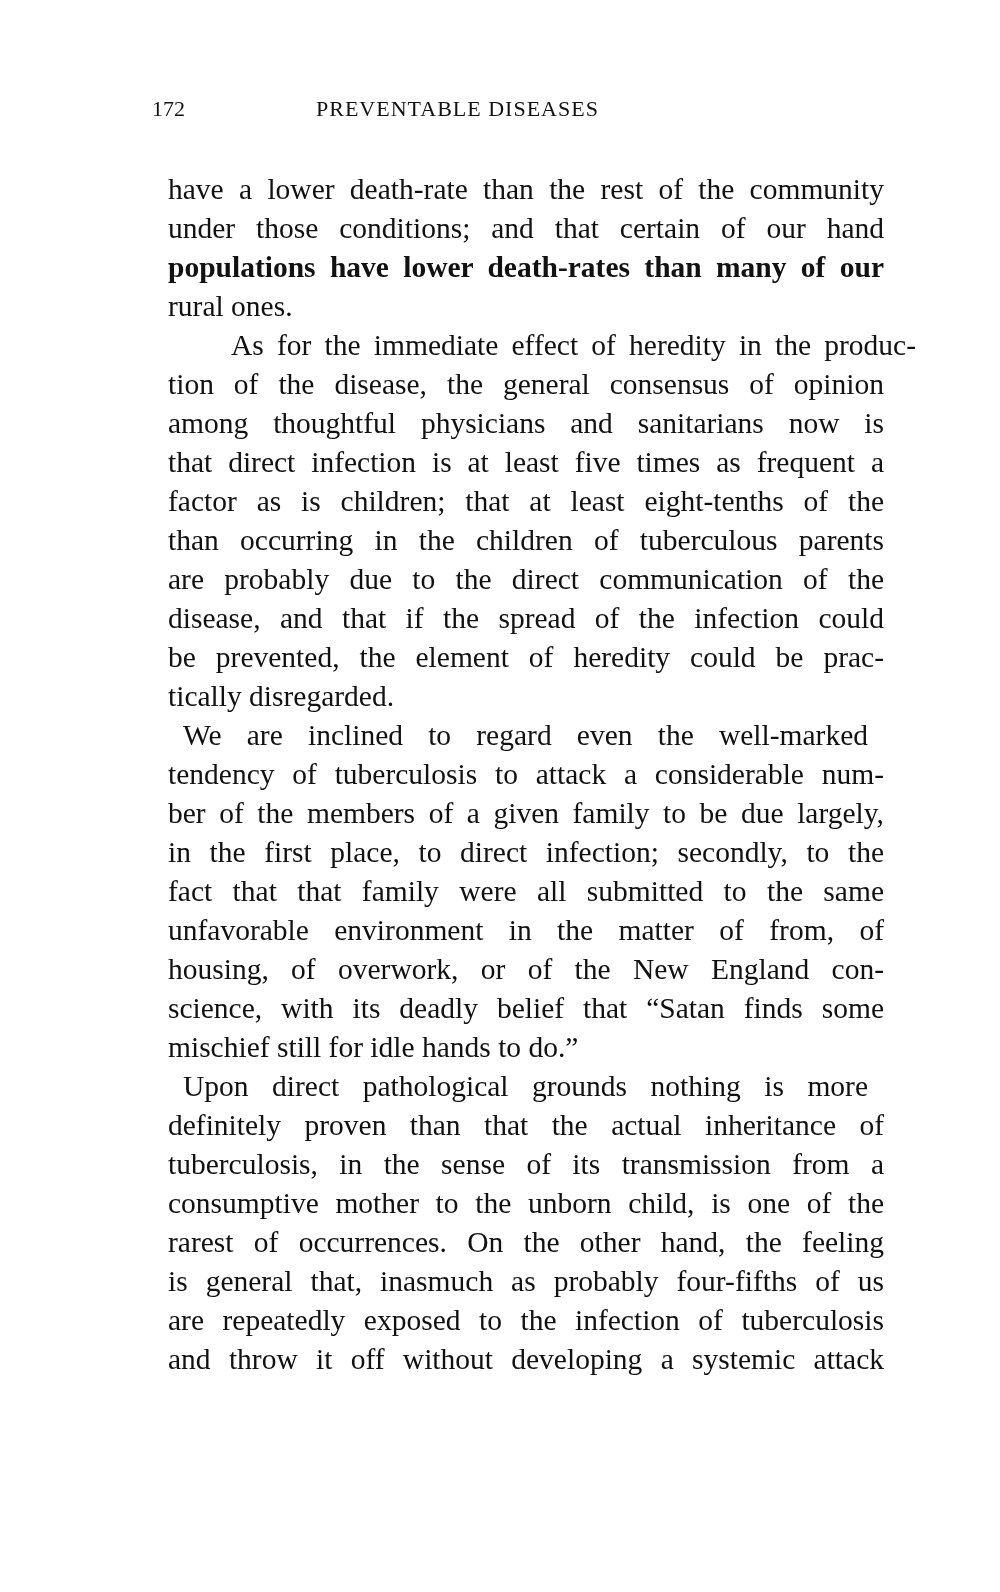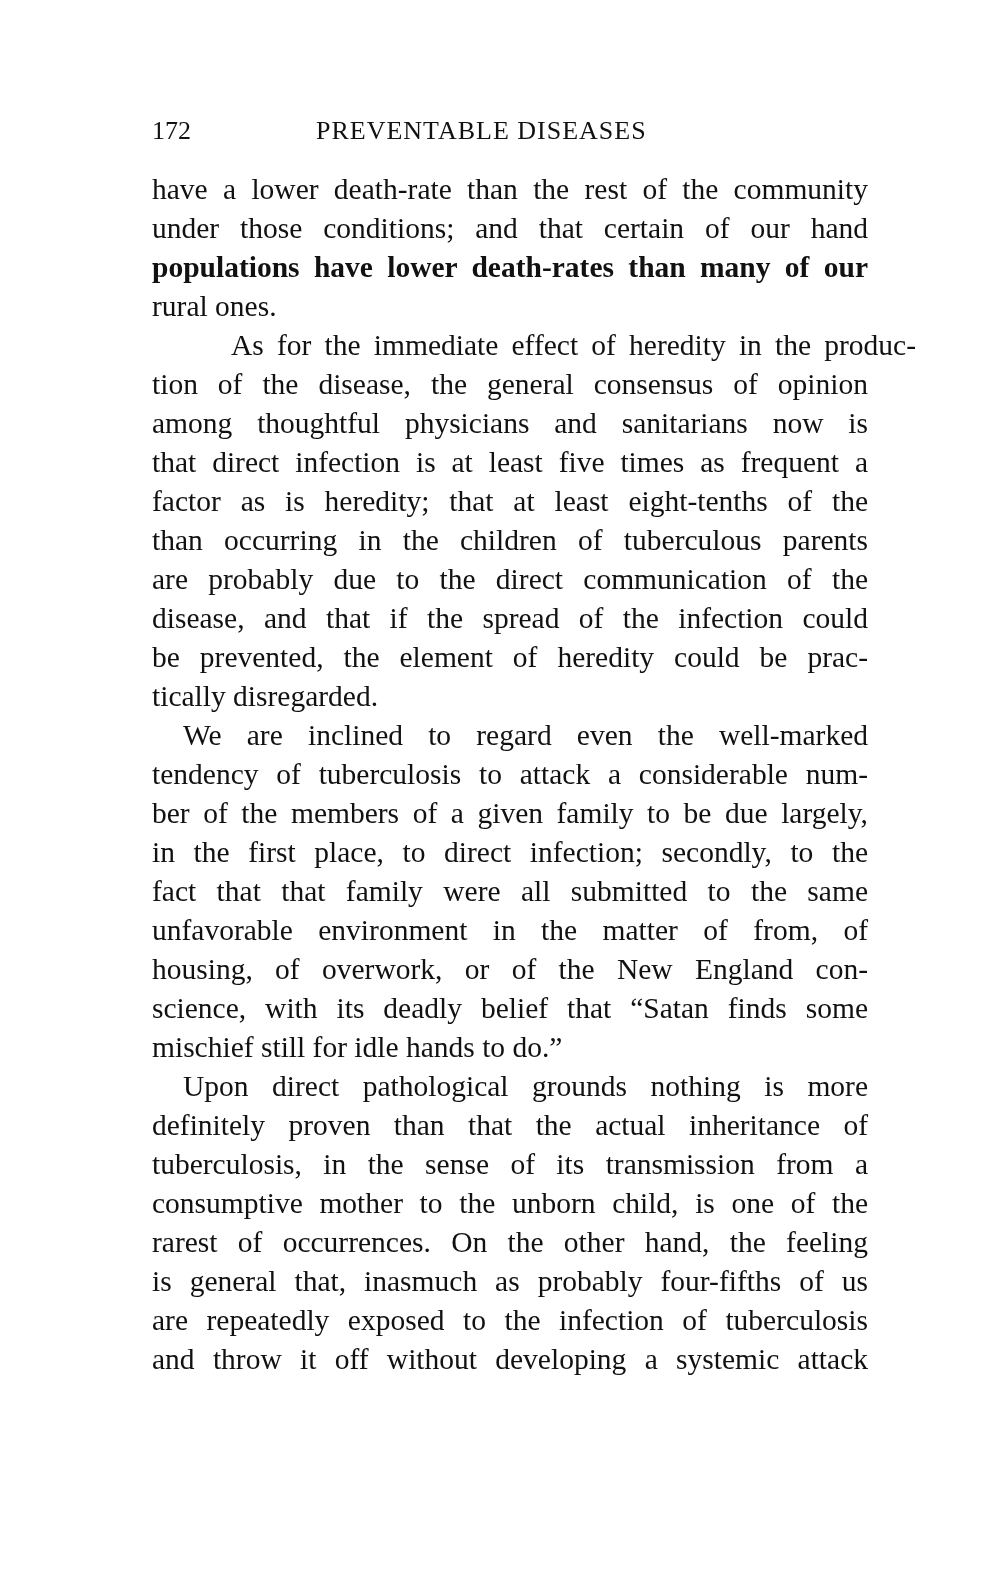--- a/index.html
+++ b/index.html
@@ -1,21 +1,21 @@
 <!DOCTYPE html>
 <html><head>
 <meta charset="utf-8">
 <style>
   html, body { margin:0; padding:0; background:#ffffff; }
   body { width:1000px; height:1592px; position:relative; overflow:hidden;
          font-family:"Liberation Serif","DejaVu Serif",serif; color:#111; }
-  .header { position:absolute; top:116px; left:152px; width:720px; height:40px; font-size:26px; }
+  .header { position:absolute; top:96px; left:152px; width:720px; height:40px; font-size:22px; }
   .pnum { position:absolute; left:0; top:0; }
   .rtitle { position:absolute; left:164px; top:0; letter-spacing:1px; }
-  .line { position:absolute; left:152px; width:716px; font-size:29.5px; white-space:nowrap;
+  .line { position:absolute; left:168px; width:716px; font-size:29.5px; white-space:nowrap;
           text-align:justify; text-align-last:justify; line-height:38px; }
   .line.last { text-align-last:left; }
   .line.indent { left:183px; width:685px; }
 </style>
 </head>
 <body>
 
 <div class="header">
   <span class="pnum">172</span>
   <span class="rtitle">PREVENTABLE DISEASES</span>
@@ -23,21 +23,21 @@
 
 <div id="body-text">
     <div class="line" style="top: 170px;">have a lower death-rate than the rest of the community</div>
     <div class="line" style="top: 209px;">under those conditions; and that certain of our hand</div>
     <div class="line" style="top: 248px; font-weight: bold;">populations have lower death-rates than many of our</div>
     <div class="line last" style="top: 287px;">rural ones.</div>
     <div class="line indent" style="top: 326px; margin-left: 48px;">As for the immediate effect of heredity in the produc-</div>
     <div class="line" style="top: 365px;">tion of the disease, the general consensus of opinion</div>
     <div class="line" style="top: 404px;">among thoughtful physicians and sanitarians now is</div>
     <div class="line" style="top: 443px;">that direct infection is at least five times as frequent a</div>
-    <div class="line" style="top: 482px;">factor as is heredity; that at least eight-tenths of the</div>
+    <div class="line" style="top: 482px;">factor as is children; that at least eight-tenths of the</div>
     <div class="line" style="top: 521px;">than occurring in the children of tuberculous parents</div>
     <div class="line" style="top: 560px;">are probably due to the direct communication of the</div>
     <div class="line" style="top: 599px;">disease, and that if the spread of the infection could</div>
     <div class="line" style="top: 638px;">be prevented, the element of heredity could be prac-</div>
     <div class="line last" style="top: 677px;">tically disregarded.</div>
     <div class="line indent" style="top: 716px;">We are inclined to regard even the well-marked</div>
     <div class="line" style="top: 755px;">tendency of tuberculosis to attack a considerable num-</div>
     <div class="line" style="top: 794px;">ber of the members of a given family to be due largely,</div>
     <div class="line" style="top: 833px;">in the first place, to direct infection; secondly, to the</div>
     <div class="line" style="top: 872px;">fact that that family were all submitted to the same</div>

